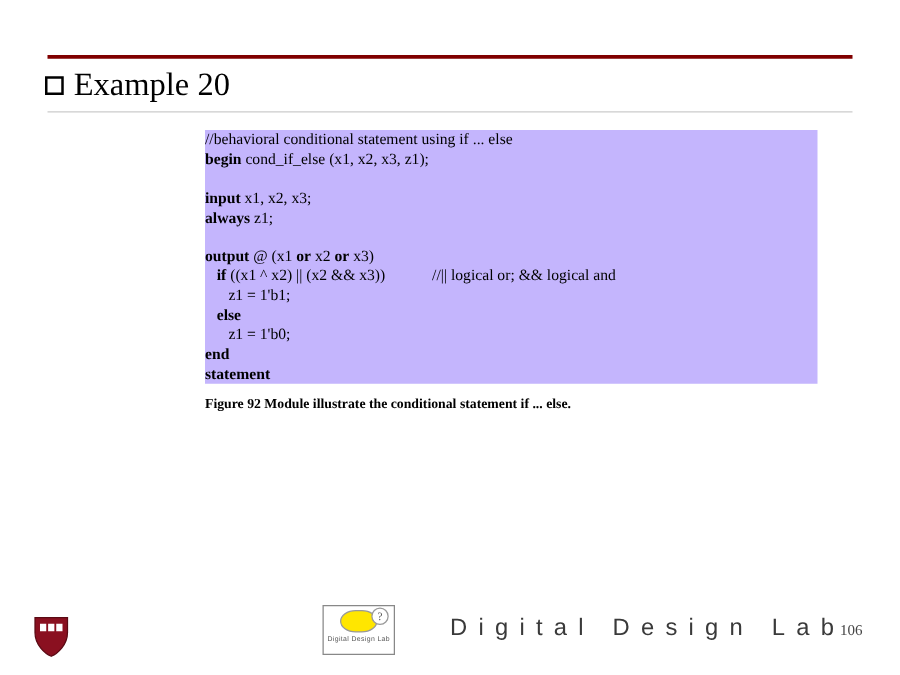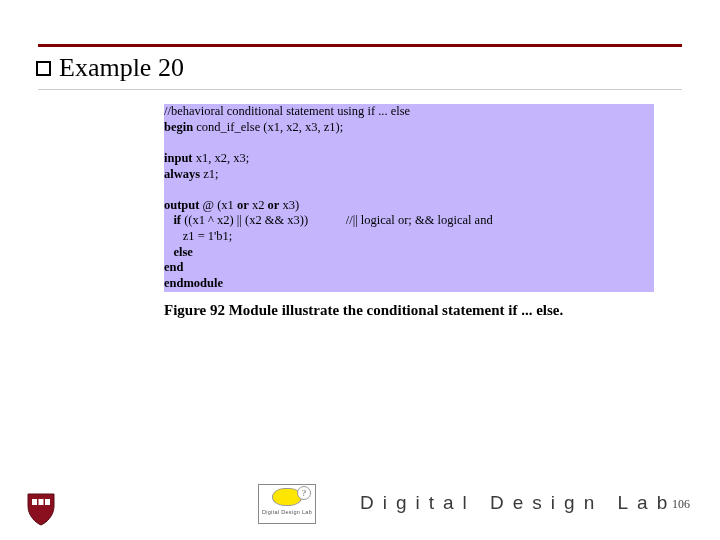--- a/index.html
+++ b/index.html
@@ -52,21 +52,21 @@
     background: #c4b5fd;
     font-family: Liberation Serif, serif;
     font-size: 12.5px;
     line-height: 1.25;
     color: #000;
   }
   .code-line { white-space: pre; }
   .kw { font-weight: bold; }
   .caption {
     margin: 8px 0 0 126px;
-    font-size: 15px;
+    font-size: 11px;
     font-weight: bold;
     color: #000;
   }
   
   .footer {
     position: absolute;
     left: 0;
     right: 0;
     bottom: 14px;
     height: 46px;
@@ -158,22 +158,23 @@
     <div class="code-line"><span>//behavioral conditional statement using if ... else</span></div>
     <div class="code-line"><span class="kw">begin</span><span> cond_if_else (x1, x2, x3, z1);</span></div>
     <div class="code-line">&nbsp;</div>
     <div class="code-line"><span class="kw">input</span><span> x1, x2, x3;</span></div>
     <div class="code-line"><span class="kw">always</span><span> z1;</span></div>
     <div class="code-line">&nbsp;</div>
     <div class="code-line"><span class="kw">output</span><span> @ (x1 </span><span class="kw">or</span><span> x2 </span><span class="kw">or</span><span> x3)</span></div>
     <div class="code-line"><span class="kw">   if</span><span> ((x1 ^ x2) || (x2 &amp;&amp; x3))            //|| logical or; &amp;&amp; logical and</span></div>
     <div class="code-line"><span>      z1 = 1'b1;</span></div>
     <div class="code-line"><span class="kw">   else</span></div>
+    <div class="code-line"><span>      z1 = 1'b0;</span></div>
     <div class="code-line"><span class="kw">end</span></div>
-    <div class="code-line"><span class="kw">endmodule</span></div>
+    <div class="code-line"><span class="kw">statement</span></div>
   </div>
 
   <div class="caption">Figure 92 Module illustrate the conditional statement if ... else.</div>
 
   <div class="footer">
     <div class="crest">
       <svg width="30" height="34" viewBox="0 0 30 34">
         <path d="M2 2 H28 V14 C28 24 20 31 15 33 C10 31 2 24 2 14 Z" fill="#8a1020" stroke="#5a0a14" stroke-width="1"></path>
         <rect x="6" y="7" width="5" height="6" fill="#fff"></rect>
         <rect x="12.5" y="7" width="5" height="6" fill="#fff"></rect>

